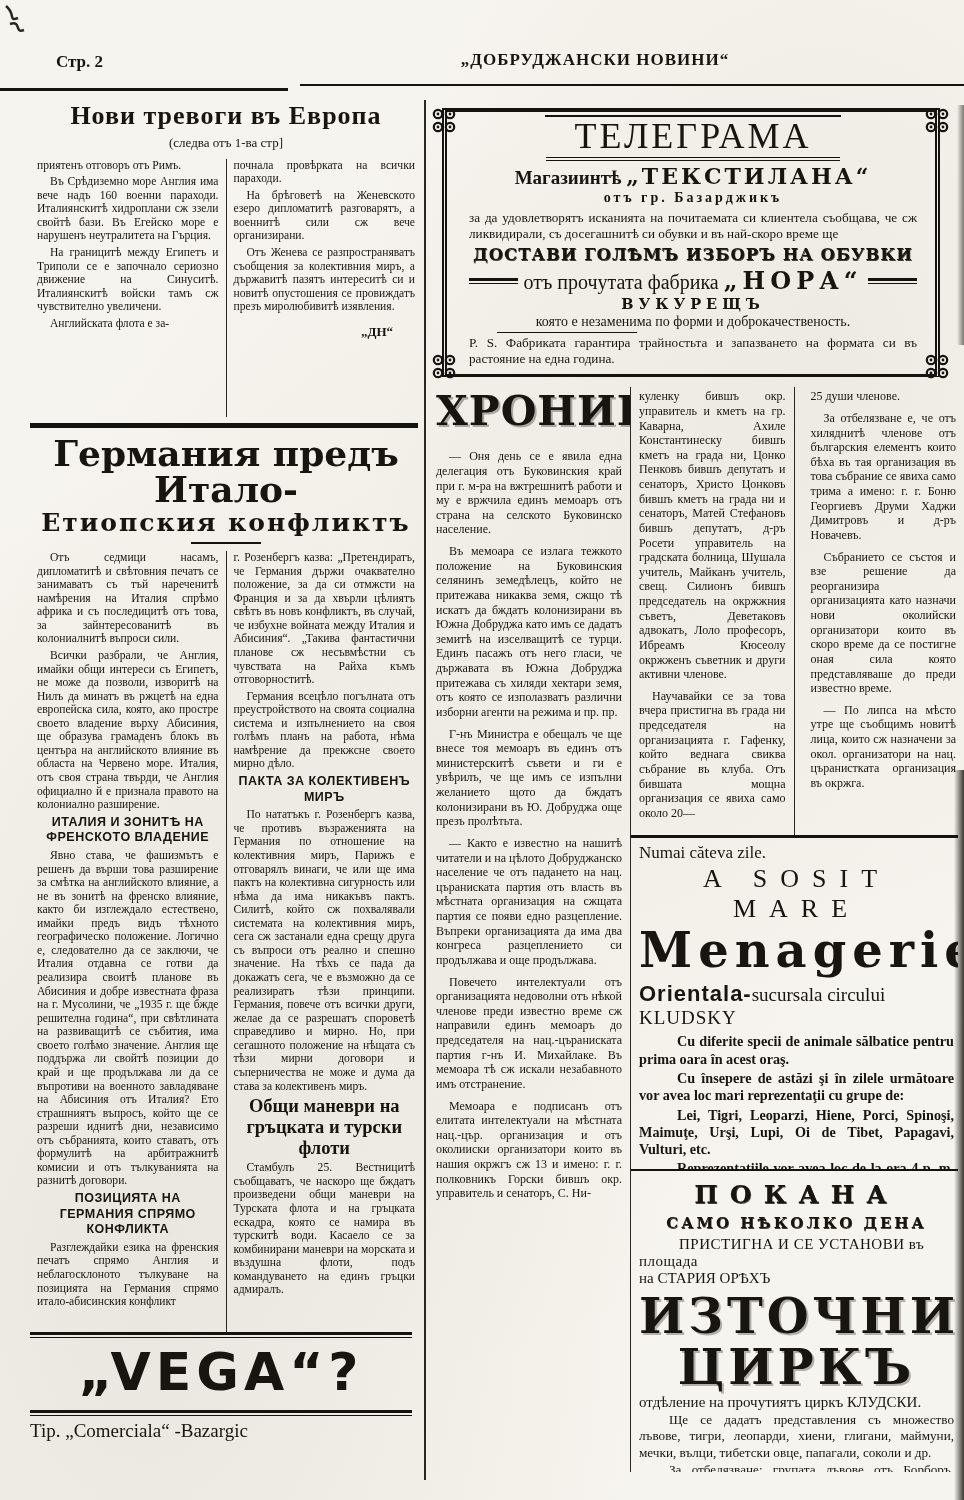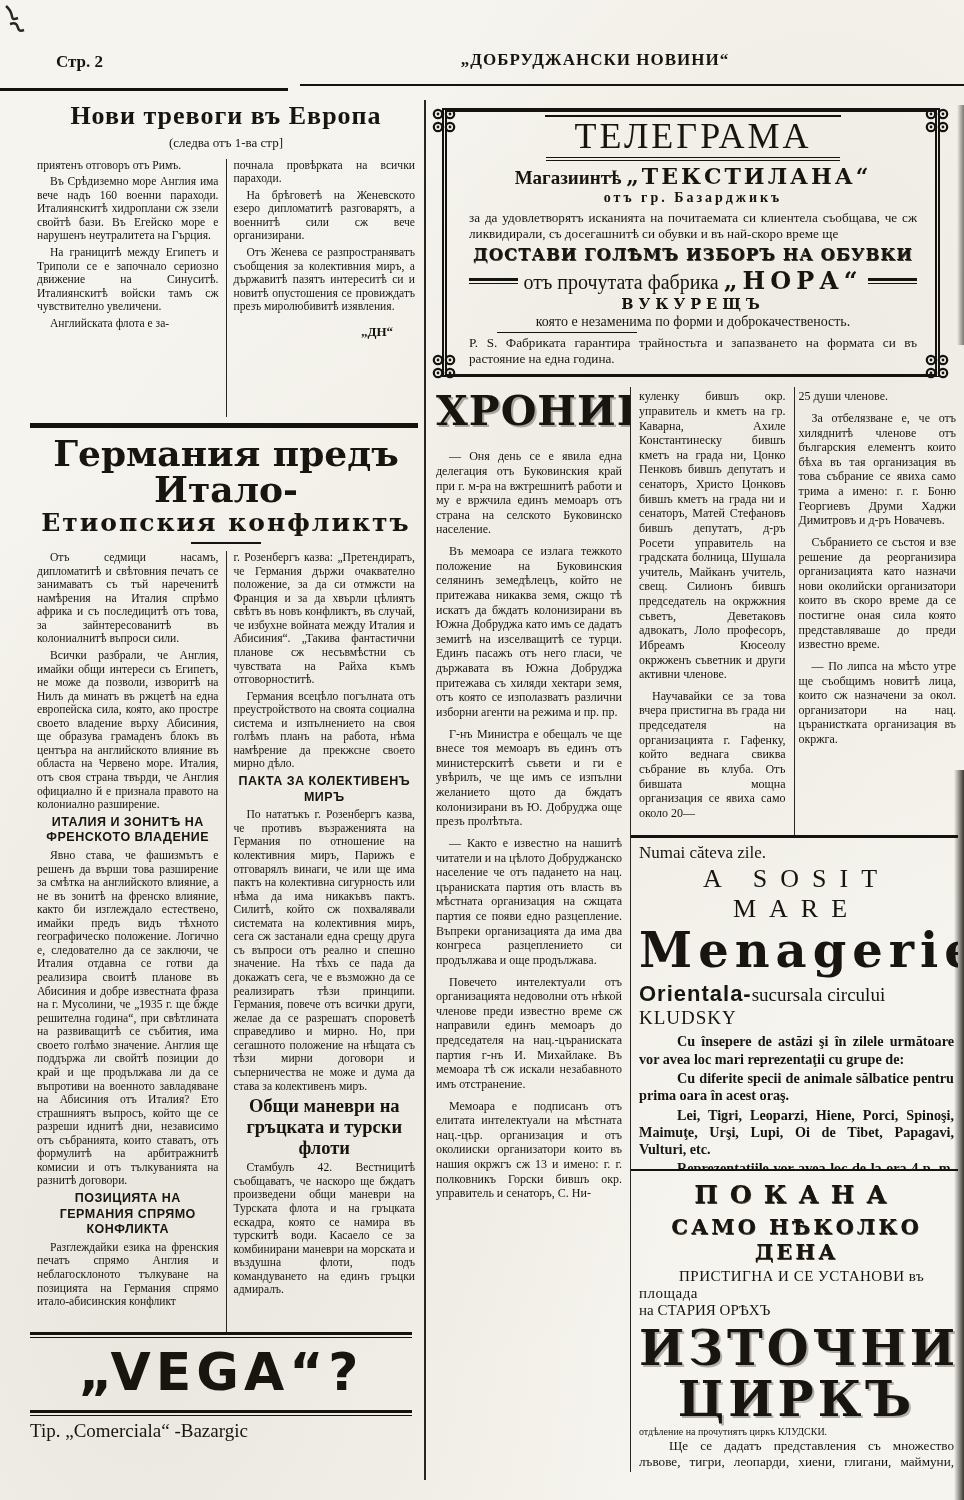--- a/index.html
+++ b/index.html
@@ -81,43 +81,43 @@
   .tg-ps-rule{width:140px;height:1px;background:#15130f;margin:2px 0 2px 28px;}
   
   .right-cols{flex:1;display:flex;margin-top:4px;overflow:hidden;min-height:0;}
   .chron-col{width:186px;padding:0 8px 0 2px;border-right:1.5px solid #2a2722;overflow:hidden;}
   .chron-title{font-family:"DejaVu Serif",serif;font-weight:bold;font-size:41px;letter-spacing:1px;
     text-align:center;margin:0 0 14px;text-shadow:2px 2px 0 rgba(40,35,25,.35);}
   .newsp{font-size:12px;line-height:1.22;text-align:justify;text-indent:13px;margin:0 0 7px;}
   .right-stack{flex:1;display:flex;flex-direction:column;min-width:0;}
   .row45{display:flex;height:448px;overflow:hidden;}
   .col4{width:50%;padding:2px 8px 0 8px;border-right:1.5px solid #2a2722;box-sizing:border-box;}
-  .col5{flex:1;padding:2px 2px 0 4px;}
+  .col5{flex:1;padding:2px 2px 0 16px;}
   
   .menagerie{border-top:3px solid #15130f;border-bottom:2px solid #15130f;
     padding:5px 4px 3px 8px;height:336px;overflow:hidden;box-sizing:border-box;}
   .mg-intro{font-size:17px;margin:0;}
   .mg-arrived{text-align:center;font-size:26px;letter-spacing:13px;margin:1px 0;}
   .mg-title{text-align:center;font-family:"DejaVu Serif",serif;font-weight:bold;font-size:48px;
     line-height:1;letter-spacing:6px;margin:2px 0 7px;}
   .mg-brand-line{font-size:19px;margin:0 0 4px;}
   .mg-brand{font-family:"Liberation Sans",sans-serif;font-weight:bold;font-size:22px;letter-spacing:1px;}
   .mg-kludsky{letter-spacing:1px;}
   .mg-p{font-weight:bold;font-size:14.2px;line-height:1.22;text-align:justify;text-indent:38px;margin:0 0 2px;}
   
   .pokana{padding:9px 4px 0 8px;flex:1;overflow:hidden;}
   .pk-title{text-align:center;font-family:"DejaVu Serif",serif;font-weight:bold;font-size:25px;
     letter-spacing:12px;margin:0;text-shadow:.6px .6px 0 #4a4336;}
-  .pk-sub{text-align:center;font-family:"DejaVu Serif",serif;font-weight:bold;font-size:21px;
+  .pk-sub{text-align:center;font-family:"DejaVu Serif",serif;font-weight:bold;font-size:15px;
     letter-spacing:3px;margin:5px 0 4px;text-shadow:.5px .5px 0 #4a4336;}
   .pk-line1{font-size:15px;letter-spacing:.5px;text-indent:40px;margin:2px 0 0;}
   .pk-line1b{font-size:15px;margin:0;}
   .pk-big{text-align:center;font-family:"DejaVu Serif",serif;font-weight:bold;font-size:48px;line-height:1.05;
     letter-spacing:4px;margin:4px 0 2px;text-shadow:2px 2px 0 rgba(40,35,25,.32);}
-  .pk-line2{font-size:10px;margin:0 0 1px;}
+  .pk-line2{font-size:15px;margin:0 0 1px;}
   .pk-p{font-size:13.2px;line-height:1.24;text-align:justify;text-indent:30px;margin:1px 0;}
 </style>
 </head>
 <body>
 
 <div class="page">
 
   <svg class="scan-mark" width="40" height="46" viewBox="0 0 40 46">
     <path d="M4 2 C14 10, 6 18, 16 14 M8 20 C20 16, 12 30, 22 26" fill="none" stroke="#2a261f" stroke-width="2.5"></path>
   </svg>
@@ -165,21 +165,21 @@
           <p>Явно става, че фашизмътъ е решенъ да върши това разширение за смѣтка на английското влияние, а не въ зонитѣ на френско влияние, както би изглеждало естествено, имайки предъ видъ тѣхното географическо положение. Логично е, следователно да се заключи, че Италия отдавна се готви да реализира своитѣ планове въ Абисиния и добре известната фраза на г. Мусолини, че „1935 г. ще бжде решителна година“, при свѣтлината на развиващитѣ се събития, има своето голѣмо значение. Англия ще поддържа ли свойтѣ позиции до край и ще продължава ли да се въпротиви на военното завладяване на Абисиния отъ Италия? Ето страшниятъ въпросъ, който ще се разреши иднитѣ дни, независимо отъ събранията, които ставатъ, отъ формулитѣ на арбитражнитѣ комисии и отъ тълкуванията на разнитѣ договори.</p>
           <p class="subhead-sans">ПОЗИЦИЯТА НА ГЕРМАНИЯ СПРЯМО КОНФЛИКТА</p>
           <p>Разглеждайки езика на френския печатъ спрямо Англия и неблагосклоното тълкуване на позицията на Германия спрямо итало-абисинския конфликт</p>
         </div>
         <div class="col">
           <p class="cont">г. Розенбергъ казва: „Претендиратъ, че Германия държи очаквателно положение, за да си отмжсти на Франция и за да хвърли цѣлиятъ свѣтъ въ новъ конфликтъ, въ случай, че избухне войната между Италия и Абисиния“. „Такива фантастични планове сж несъвмѣстни съ чувствата на Райха къмъ отговорноститѣ.</p>
           <p>Германия всецѣло погълната отъ преустройството на своята социална система и изпълнението на своя голѣмъ планъ на работа, нѣма намѣрение да прекжсне своето мирно дѣло.</p>
           <p class="subhead-sans">ПАКТА ЗА КОЛЕКТИВЕНЪ МИРЪ</p>
           <p>По нататъкъ г. Розенбергъ казва, че противъ възраженията на Германия по отношение на колективния миръ, Парижъ е отговарялъ винаги, че или ще има пактъ на колективна сигурность или нѣма да има никакъвъ пактъ. Силитѣ, който сж похвалявали системата на колективния миръ, сега сж застанали една срещу друга съ въпроси отъ реално и спешно значение. На тѣхъ се пада да докажатъ сега, че е възможно да се реализиратъ тѣзи принципи. Германия, повече отъ всички други, желае да се разрешатъ спороветѣ справедливо и мирно. Но, при сегашното положение на нѣщата съ тѣзи мирни договори и съперничества не може и дума да става за колективенъ миръ.</p>
           <p class="subhead-serif">Общи маневри на гръцката и турски флоти</p>
-          <p>Стамбулъ 42. Вестницитѣ съобщаватъ, че наскоро ще бждатъ произведени общи маневри на Турската флота и на гръцката ескадра, която се намира въ турскитѣ води. Касаело се за комбинирани маневри на морската и въздушна флоти, подъ командуването на единъ гръцки адмиралъ.</p>
+          <p>Стамбулъ 25. Вестницитѣ съобщаватъ, че наскоро ще бждатъ произведени общи маневри на Турската флота и на гръцката ескадра, която се намира въ турскитѣ води. Касаело се за комбинирани маневри на морската и въздушна флоти, подъ командуването на единъ гръцки адмиралъ.</p>
         </div>
       </div>
 
       <div class="vega">
         <div class="dr"></div>
         <div class="vega-title">„VEGA“?</div>
         <div class="dr"></div>
         <div class="vega-imprint">Tip. „Comerciala“ -Bazargic</div>
       </div>
     </div>
@@ -294,22 +294,22 @@
             </div>
           </div>
 
           <div class="menagerie">
             <p class="mg-intro">Numai căteva zile.</p>
             <div class="mg-arrived">A SOSIT MARE</div>
             <div class="mg-title">Menagerie</div>
             <div class="mg-brand-line">
               <span class="mg-brand">Orientala-</span><span>sucursala circului </span><span class="mg-kludsky">KLUDSKY</span>
             </div>
+            <p class="mg-p">Cu diferite specii de animale sălbatice pentru prima oara în acest oraş.</p>
             <p class="mg-p">Cu însepere de astăzi şi în zilele următoare vor avea loc mari reprezentaţii cu grupe de:</p>
-            <p class="mg-p">Cu diferite specii de animale sălbatice pentru prima oara în acest oraş.</p>
             <p class="mg-p">Lei, Tigri, Leoparzi, Hiene, Porci, Spinoşi, Maimuţe, Urşi, Lupi, Oi de Tibet, Papagavi, Vulturi, etc.</p>
             <p class="mg-p">Reprezentaţiile vor avea loc de la ora 4 p. m. pănă la 11 seara. Hrana animalelor la ora 9 seara.</p>
 
           </div>
 
           <div class="pokana">
             <div class="pk-title">ПОКАНА</div>
             <div class="pk-sub">САМО НѢКОЛКО ДЕНА</div>
             <p class="pk-line1">ПРИСТИГНА И СЕ УСТАНОВИ въ площада</p>
             <p class="pk-line1b">на СТАРИЯ ОРѢХЪ</p>

